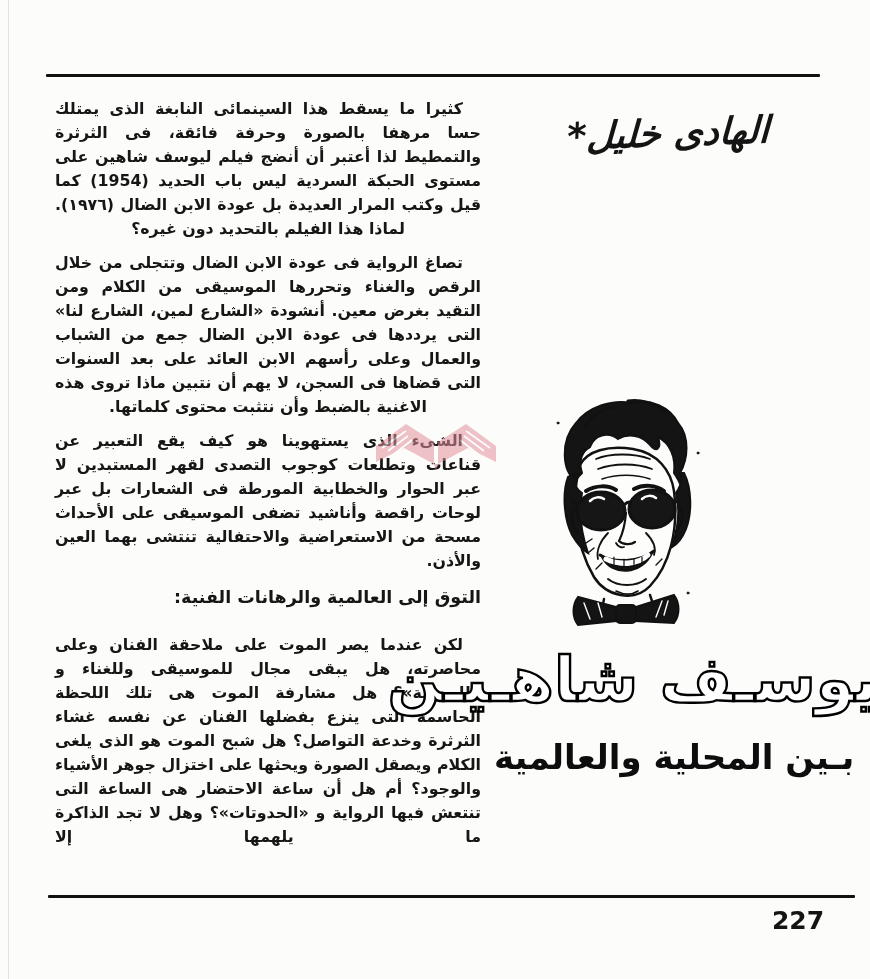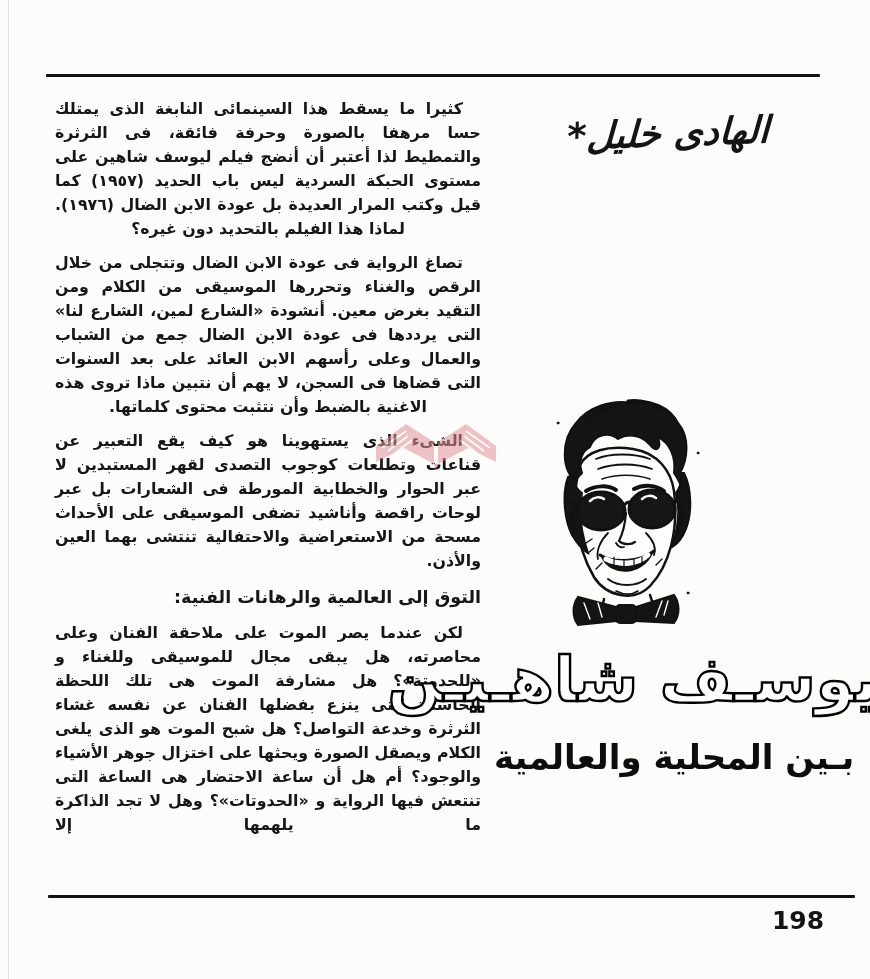--- a/index.html
+++ b/index.html
@@ -16,21 +16,21 @@
   
   #body-col{
     position:absolute;left:55px;top:97px;width:426px;
     direction:rtl;text-align:justify;
     font-size:15.8px;font-weight:bold;line-height:24px;color:#161616;
   }
   #body-col p{margin:0 0 10px 0;text-indent:18px;}
   p.last-center{text-align-last:center;}
   p.last-fill{text-align-last:justify;}
   #section-heading{
-    margin:12px 0 12px 0;font-size:17.5px;font-weight:bold;text-align:right;
+    margin:12px 0 24px 0;font-size:17.5px;font-weight:bold;text-align:right;
     text-indent:0;
   }
 
   
   #author{
     position:absolute;right:52px;top:112px;width:300px;
     direction:rtl;text-align:center;
     font-size:37px;font-weight:bold;font-style:italic;
     transform:rotate(-2deg) skewX(-4deg);
     letter-spacing:1px;white-space:nowrap;
@@ -82,21 +82,21 @@
 <body>
 
 <div id="page">
 
   <div class="scan-edge"></div>
   <div id="top-rule" class="rule"></div>
 
   <div id="author">الهادى خليل*</div>
 
   <div id="body-col">
-    <p class="last-center">كثيرا ما يسقط هذا السينمائى النابغة الذى يمتلك حسا مرهفا بالصورة وحرفة فائقة، فى الثرثرة والتمطيط لذا أعتبر أن أنضج فيلم ليوسف شاهين على مستوى الحبكة السردية ليس باب الحديد (١٩٥٧) كما قيل وكتب المرار العديدة بل عودة الابن الضال (١٩٧٦). لماذا هذا الفيلم بالتحديد دون غيره؟</p>
+    <p class="last-center">كثيرا ما يسقط هذا السينمائى النابغة الذى يمتلك حسا مرهفا بالصورة وحرفة فائقة، فى الثرثرة والتمطيط لذا أعتبر أن أنضج فيلم ليوسف شاهين على مستوى الحبكة السردية ليس باب الحديد (1954) كما قيل وكتب المرار العديدة بل عودة الابن الضال (١٩٧٦). لماذا هذا الفيلم بالتحديد دون غيره؟</p>
     <p class="last-center">تصاغ الرواية فى عودة الابن الضال وتتجلى من خلال الرقص والغناء وتحررها الموسيقى من الكلام ومن التقيد بغرض معين. أنشودة «الشارع لمين، الشارع لنا» التى يرددها فى عودة الابن الضال جمع من الشباب والعمال وعلى رأسهم الابن العائد على بعد السنوات التى قضاها فى السجن، لا يهم أن نتبين ماذا تروى هذه الاغنية بالضبط وأن نتثبت محتوى كلماتها.</p>
     <p>الشىء الذى يستهوينا هو كيف يقع التعبير عن قناعات وتطلعات كوجوب التصدى لقهر المستبدين لا عبر الحوار والخطابية المورطة فى الشعارات بل عبر لوحات راقصة وأناشيد تضفى الموسيقى على الأحداث مسحة من الاستعراضية والاحتفالية تنتشى بهما العين والأذن.</p>
     <h3 id="section-heading">التوق إلى العالمية والرهانات الفنية:</h3>
     <p class="last-fill">لكن عندما يصر الموت على ملاحقة الفنان وعلى محاصرته، هل يبقى مجال للموسيقى وللغناء و «للحدوتة»؟ هل مشارفة الموت هى تلك اللحظة الحاسمة التى ينزع بفضلها الفنان عن نفسه غشاء الثرثرة وخدعة التواصل؟ هل شبح الموت هو الذى يلغى الكلام ويصقل الصورة ويحثها على اختزال جوهر الأشياء والوجود؟ أم هل أن ساعة الاحتضار هى الساعة التى تنتعش فيها الرواية و «الحدوتات»؟ وهل لا تجد الذاكرة ما يلهمها إلا</p>
   </div>
 
   <div id="watermark">
     <svg width="128" height="52" viewBox="0 0 128 52">
       <polygon points="4,26 34,4 62,22 62,44 32,28 4,42" fill="#e3919c"></polygon>
       <polygon points="124,26 94,4 66,22 66,44 96,28 124,42" fill="#e3919c"></polygon>
@@ -158,15 +158,15 @@
       <circle cx="160" cy="60" r="1" fill="#111"></circle>
       <circle cx="150" cy="200" r="1" fill="#111"></circle>
     </g>
   </svg>
 
   <div id="main-title">يوسـف شاهـيـن</div>
   <div id="sub-title">بـين المحلية والعالمية</div>
 
 
   <div id="bottom-rule" class="rule"></div>
-  <div id="page-number">198</div>
+  <div id="page-number">227</div>
 
 </div>
 
 </body></html>

